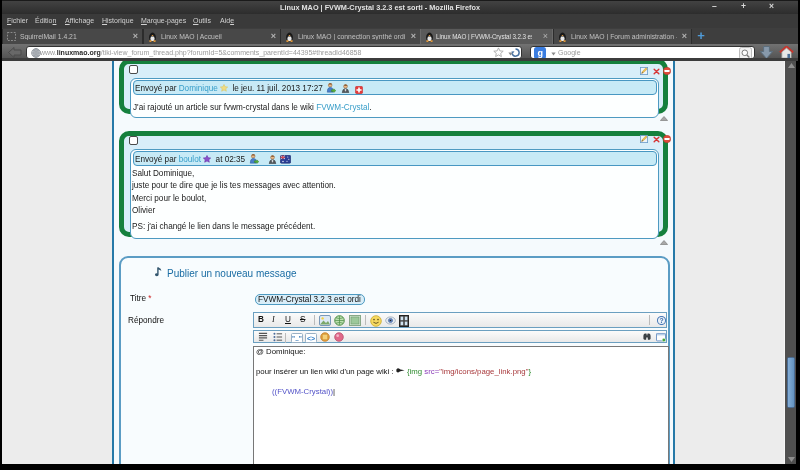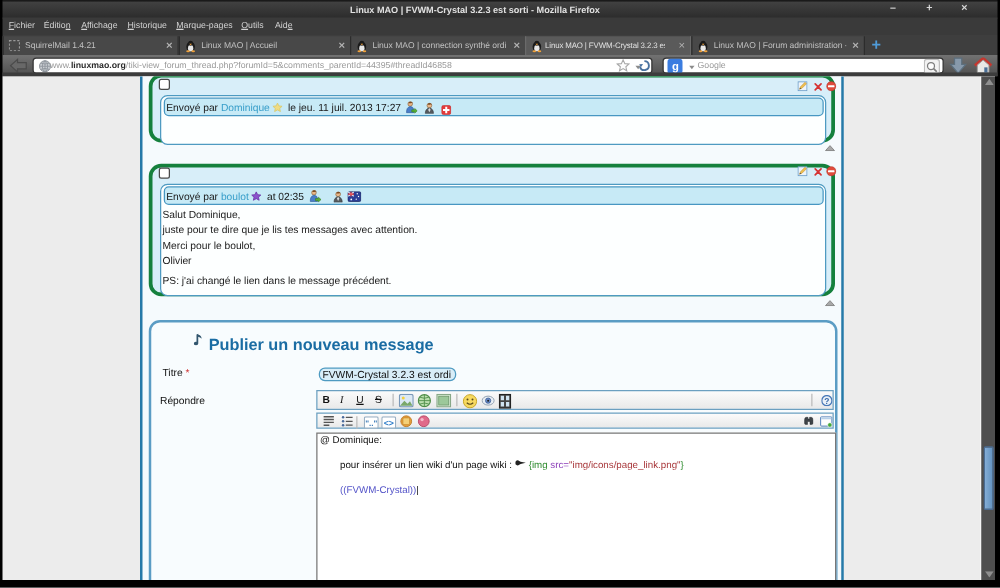--- a/index.html
+++ b/index.html
@@ -17,21 +17,21 @@
 .tab .ttxt{position:absolute;top:3.5px;left:17px;right:14px;white-space:nowrap;overflow:hidden}
 .tab .tclose{position:absolute;top:1.5px;right:4px;color:#b4b4b4;font-size:9px;font-weight:bold}
 .tab .tico{position:absolute;left:4px;top:2.5px}
 #navbar{left:2px;top:44px;width:796px;height:17px;background:linear-gradient(#727272,#4e4e4e)}
 #navstrip{left:2px;top:58px;width:796px;height:3px;background:#3c3c3c}
 .wfield{position:absolute;top:1.5px;height:13px;background:#fff;border-radius:3px;border:1px solid #333;box-sizing:border-box}
 
 #viewport{left:2px;top:61px;width:794px;height:403px;background:#ececec;overflow:hidden}
 #pagearea{position:absolute;left:110px;top:0;width:563px;height:403px;background:#f5fafd;border-left:2px solid #2679a8;border-right:2px solid #2679a8;box-sizing:border-box}
 
-.postbox{position:absolute;left:117px;width:549px;background:#d8eef9;border:3px solid #15803d;border-radius:10px;box-sizing:border-box}
+.postbox{position:absolute;left:117px;width:549px;background:#d8eef9;border:5px solid #15803d;border-radius:10px;box-sizing:border-box}
 .innerbox{position:absolute;left:6px;right:4px;background:#fdffff;border:1px solid #4e9ac1;border-radius:6px;box-sizing:border-box}
 .hdrbar{position:absolute;left:1.5px;right:1.5px;top:0.5px;height:15px;background:#c7eaf6;border:1px solid #4897c2;border-radius:4px;box-sizing:border-box}
 .cb{position:absolute;width:7px;height:7px;background:#fff;border:1px solid #4a4a4a;border-radius:2px}
 .icedit,.icx,.icmin{position:absolute}
 .link{color:#389ec9;text-decoration:none}
 .ptxt{position:absolute;color:#1a1a1a;white-space:nowrap}
 
 #formbox{position:absolute;left:117px;top:195px;width:551px;height:250px;background:#f8fcfe;border:2px solid #5b9cc4;border-radius:9px;box-sizing:border-box}
 .toolbar{position:absolute;left:132px;width:414px;height:16px;background:linear-gradient(#fbfbfb,#e9e9e9);border:1px solid #6b9fc0;box-sizing:border-box}
 .ti{position:absolute;top:2px}
@@ -201,20 +201,21 @@
       <svg class="abs" style="left:210px;top:4.5px" width="9" height="9" viewBox="0 0 11 11">
           <circle cx="5.5" cy="3" r="2.3" fill="#e8b88a" stroke="#8a5c30" stroke-width="0.6"></circle>
           <path d="M4.4 0.9 Q5.5 0 7.5 1.1 L7.7 2.7 L7 1.7 Q5.5 2.5 3.8 2.1 Z" fill="#7a4a22"></path>
           <path d="M1.5 10.8 Q1.5 6 5.5 5.4 Q9.5 6 9.5 10.8 Z" fill="#555a5e" stroke="#33383c" stroke-width="0.6"></path>
           <path d="M5.5 5.4 L4.3 7 L5.5 9.5 L6.7 7 Z" fill="#d8dcde"></path>
         </svg>
       <svg class="abs" style="left:224px;top:6.5px" width="8" height="8" viewBox="0 0 9 9">
           <rect x="0.4" y="0.4" width="8.2" height="8.2" rx="1.6" fill="#e43b3b" stroke="#c02222" stroke-width="0.5"></rect>
           <path d="M3.6 1.6 H5.4 V3.6 H7.4 V5.4 H5.4 V7.4 H3.6 V5.4 H1.6 V3.6 H3.6 Z" fill="#fff"></path>
         </svg>
+      <div class="ptxt" style="left:2px;top:23.5px">J'ai rajouté un article sur fvwm-crystal dans le wiki <a class="link" href="#w">FVWM-Crystal</a>.</div>
     </div>
   </div>
   <svg class="abs" style="left:658px;top:55px" width="8" height="5" viewBox="0 0 8 5">
       <path d="M4 0.5 L7.6 4.5 L0.4 4.5 Z" fill="#a8a8a8" stroke="#7e7e7e" stroke-width="0.7"></path>
     </svg>
 
   <div class="postbox" style="top:70px;height:106px">
     <div class="cb" style="left:5px;top:-0.5px"></div>
     <svg class="icedit" style="left:516px;top:-1px" width="8" height="8" viewBox="0 0 10 10">
         <rect x="0.5" y="0.5" width="9" height="9" fill="#eef4fa" stroke="#6a9cc8"></rect>
@@ -264,21 +265,21 @@
     </div>
   </div>
   <svg class="abs" style="left:658px;top:179px" width="8" height="5" viewBox="0 0 8 5">
       <path d="M4 0.5 L7.6 4.5 L0.4 4.5 Z" fill="#a8a8a8" stroke="#7e7e7e" stroke-width="0.7"></path>
     </svg>
 
   <div id="formbox">
     <svg class="abs" style="left:34px;top:7.5px" width="8" height="12" viewBox="0 0 8 12">
         <path d="M2.2 1.5 L3.6 1 L3.6 8.7 A1.8 1.4 0 1 1 2.2 7.4 Z M3.6 1.5 Q6.5 2.5 6.2 5 L5.4 4.2 L3.6 3.4 Z" fill="#33566e"></path>
       </svg>
-    <div class="abs" style="left:46px;top:9.5px;color:#1a6ca3;font-weight:bold;font-size:13px">Publier un nouveau message</div>
+    <div class="abs" style="left:46px;top:9.5px;color:#1a6ca3;font-weight:normal;font-size:10px">Publier un nouveau message</div>
     <div class="abs" style="left:9px;top:35.5px;color:#111">Titre <span style="color:#cc2222">*</span></div>
     <div class="abs" style="left:134px;top:35.5px;width:110px;height:11.5px;background:#d8edf8;border:1px solid #4e9ac1;border-radius:5px;box-sizing:border-box"></div>
     <div class="abs" style="left:137px;top:37px;color:#111">FVWM-Crystal 3.2.3 est ordi</div>
     <div class="abs" style="left:7px;top:58px;color:#111">Répondre</div>
     <div class="toolbar" id="tb1" style="top:53.5px">
       <span class="abs" style="left:4px;top:2px;font-weight:bold">B</span>
       <span class="abs" style="left:18px;top:2px;font-style:italic;font-family:'Liberation Serif',serif">I</span>
       <span class="abs" style="left:31px;top:2px;text-decoration:underline">U</span>
       <span class="abs" style="left:46px;top:2px;text-decoration:line-through">S</span>
       <span class="tsep" style="left:60px"></span>
@@ -351,21 +352,21 @@
           <path d="M1 4 Q1 1 3 1 L5 1 L5 3 L7 3 L7 1 L9 1 Q11 1 11 4 L11 8 Q11 9.5 9.5 9.5 L7.5 9.5 L7.5 6 L4.5 6 L4.5 9.5 L2.5 9.5 Q1 9.5 1 8 Z" fill="#3f4448" stroke="#24282c" stroke-width="0.6"></path>
         </svg>
       <svg class="ti" style="left:402px;top:2px" width="10" height="9" viewBox="0 0 13 12">
           <rect x="0.5" y="0.5" width="12" height="10" rx="1" fill="#fdfdfd" stroke="#4a7ab8"></rect>
           <rect x="1.2" y="1.2" width="10.6" height="2" fill="#b8d0e8"></rect>
           <circle cx="10.3" cy="9.3" r="2.4" fill="#44a838" stroke="#fff" stroke-width="0.7"></circle>
         </svg>
     </div>
     <div class="abs" id="textarea" style="left:132px;top:87.5px;width:414px;height:164px;background:#fff;border:1px solid #777777;font-size:7.8px">
       <div class="abs" style="left:2px;top:0.5px">@ Dominique:</div>
-      <div class="abs" style="left:18px;top:20px">pour insérer un lien wiki d'un page wiki : <svg width="9" height="7" viewBox="0 0 12 9" style="vertical-align:-0.5px">
+      <div class="abs" style="left:2px;top:20px">pour insérer un lien wiki d'un page wiki : <svg width="9" height="7" viewBox="0 0 12 9" style="vertical-align:-0.5px">
             <path d="M0.5 3 Q2.5 0.5 4.5 2.2 L6 3 L11.5 4.2 L6 5.4 L4.5 6.2 Q2.5 8 0.5 5.8 Z" fill="#222"></path>
           </svg> <span style="color:#2e8b2e">{img </span><span style="color:#8a3bb8">src=</span><span style="color:#a8383b">"img/icons/page_link.png"</span><span style="color:#2e8b2e">}</span></div>
       <div class="abs" style="left:18px;top:40px;color:#5353c8">((FVWM-Crystal))<span style="color:#111">|</span></div>
     </div>
   </div>
 
   <div id="scrollbar">
       <div id="sthumb"></div>
   <svg style="position:absolute;left:2.5px;top:2px" width="7" height="5" viewBox="0 0 7 5">
         <path d="M3.5 0 L7 5 L0 5 Z" fill="#8f8f8f"></path>

